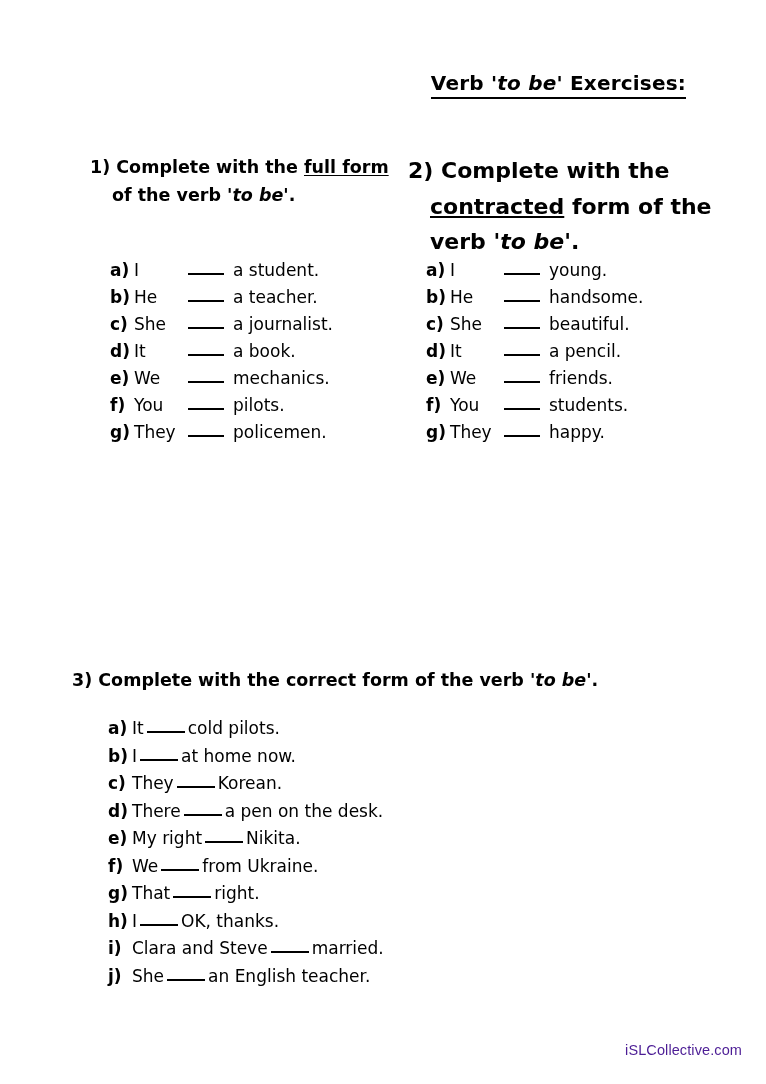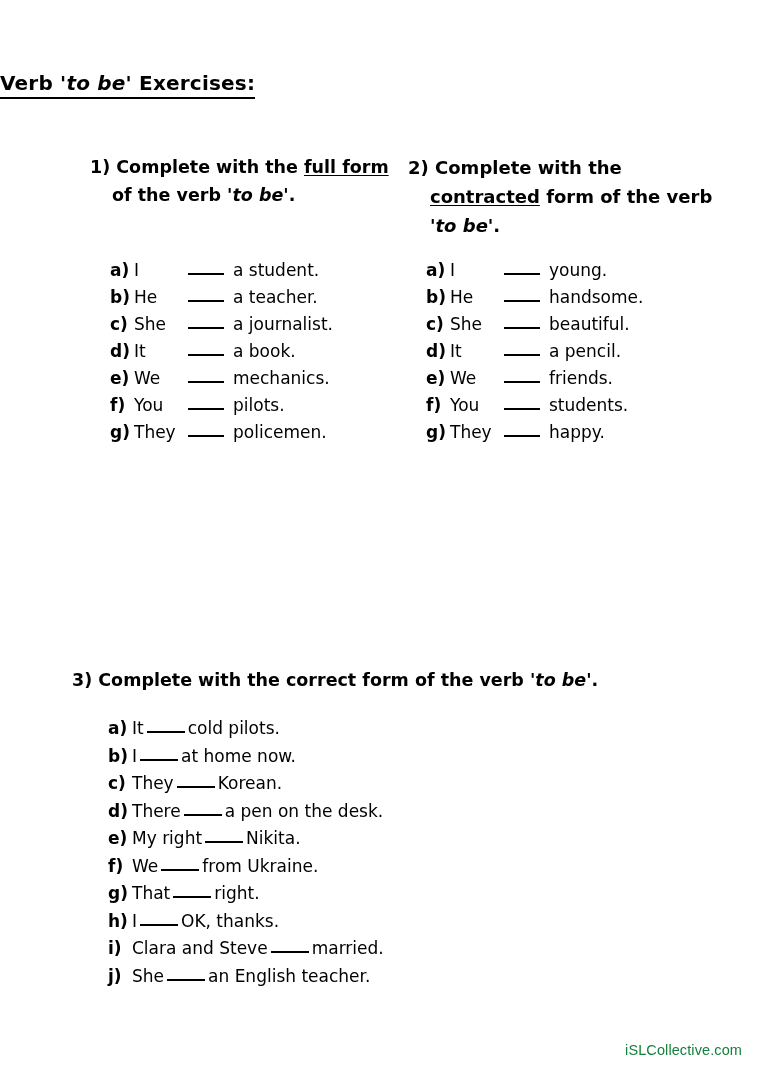--- a/index.html
+++ b/index.html
@@ -23,21 +23,21 @@
     width: 766px;
     height: 1084px;
   }
 
   
   .title-wrap {
     position: absolute;
     top: 72px;
     left: 0;
     width: 686px;
-    text-align: left;
+    text-align: right;
   }
   .title {
     display: inline-block;
     font-size: 20px;
     font-weight: bold;
     letter-spacing: 0.2px;
     border-bottom: 2px solid #000;
     padding-bottom: 2px;
     line-height: 1.15;
     white-space: nowrap;
@@ -54,21 +54,21 @@
     width: 300px;
     font-size: 17.5px;
     font-weight: bold;
     line-height: 1.62;
   }
   .ex2-heading {
     position: absolute;
     top: 153px;
     left: 408px;
     width: 310px;
-    font-size: 18px;
+    font-size: 22px;
     font-weight: bold;
     line-height: 1.62;
   }
   .ex-heading-body {
     display: block;
     padding-left: 22px;
     text-indent: -22px;
   }
   .u {
     text-decoration: underline;
@@ -167,21 +167,21 @@
     top: -1px;
     margin: 0 3px;
   }
 
   
   .watermark {
     position: absolute;
     top: 1042px;
     right: 24px;
     font-size: 14.5px;
-    color: #15803d;
+    color: #4c1d95;
     letter-spacing: 0.1px;
     font-family: "Liberation Sans", sans-serif;
   }
 </style>
 </head>
 <body>
 
 <div class="page">
 
   <div class="title-wrap">

